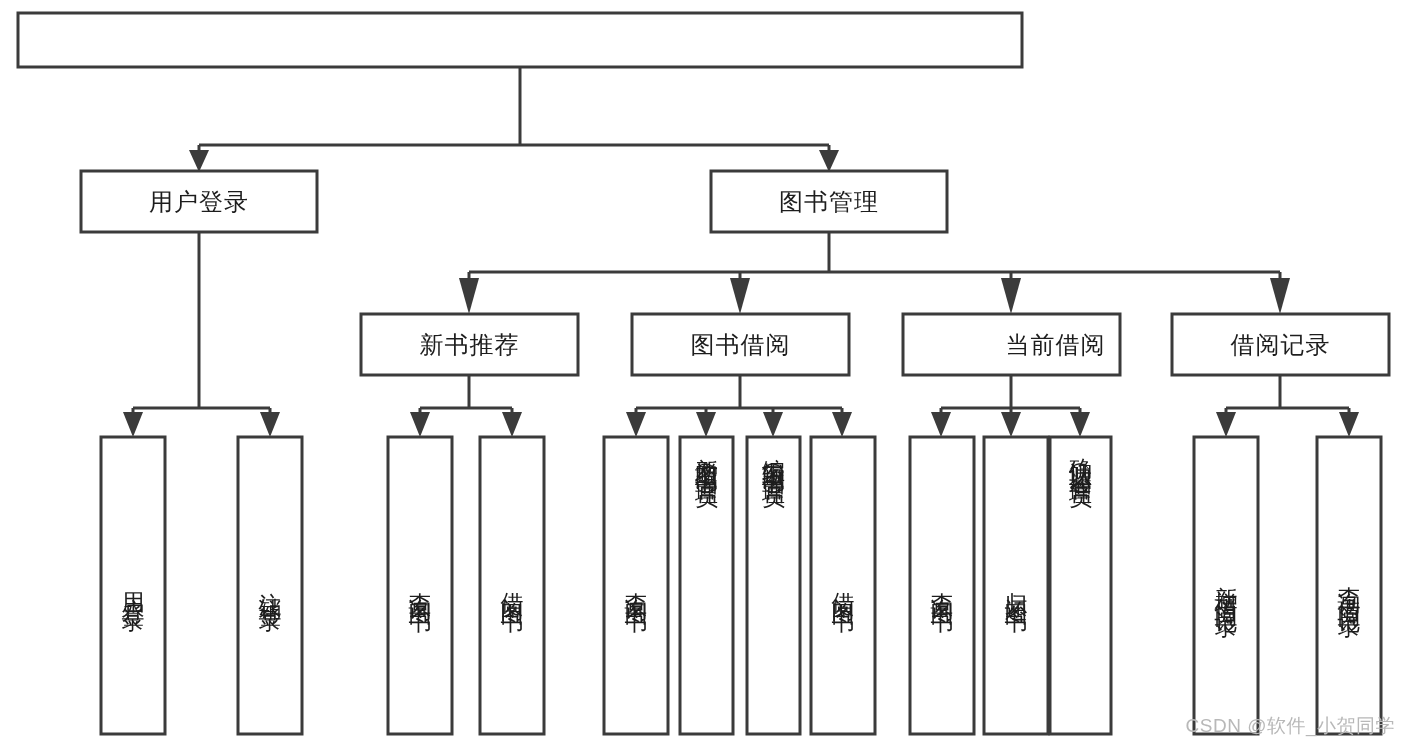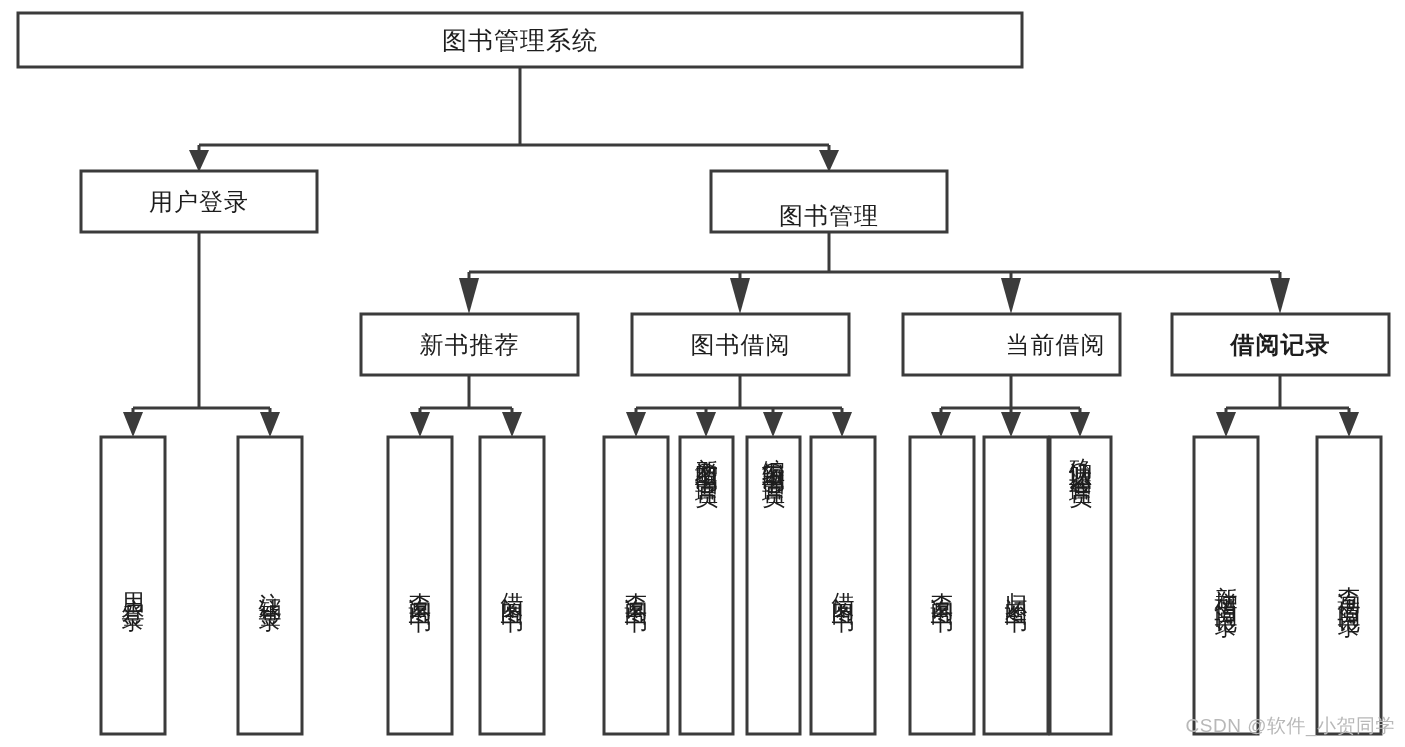--- a/index.html
+++ b/index.html
@@ -186,41 +186,38 @@
     <rect class="node-box" x="680" y="437" width="53" height="297"></rect>
     <rect class="node-box" x="747" y="437" width="53" height="297"></rect>
     <rect class="node-box" x="811" y="437" width="64" height="297"></rect>
     <rect class="node-box" x="910" y="437" width="64" height="297"></rect>
     <rect class="node-box" x="984" y="437" width="64" height="297"></rect>
     <rect class="node-box" x="1050" y="437" width="61" height="297"></rect>
     <rect class="node-box" x="1194" y="437" width="64" height="297"></rect>
     <rect class="node-box" x="1317" y="437" width="64" height="297"></rect>
   </svg>
 
-  <div class="hlabel-wrap" style="left:18px;  top:13px;  width:1004px; height:54px;">
-    <span class="hlabel-text" style="font-size:25px;">图书管理系统</span>
-  </div>
 
   <div class="hlabel-wrap" style="left:81px;  top:171px; width:236px; height:61px;">
     <span class="hlabel-text">用户登录</span>
   </div>
-  <div class="hlabel-wrap" style="left:711px; top:171px; width:236px; height:61px;align-items:flex-end;">
+  <div class="hlabel-wrap" style="left:711px; top:171px; width:236px; height:61px;">
     <span class="hlabel-text">图书管理</span>
   </div>
 
   <div class="hlabel-wrap" style="left:632px;  top:314px; width:217px; height:61px;">
     <span class="hlabel-text">图书借阅</span>
   </div>
   <div class="hlabel-wrap" style="left:361px;  top:314px; width:217px; height:61px;">
     <span class="hlabel-text">新书推荐</span>
   </div>
   <div class="hlabel-wrap" style="left:903px;  top:314px; width:217px; height:61px;margin-left:44px;">
     <span class="hlabel-text">当前借阅</span>
   </div>
-  <div class="hlabel-wrap" style="left:1172px; top:314px; width:217px; height:61px;font-weight:bold;">
+  <div class="hlabel-wrap" style="left:1172px; top:314px; width:217px; height:61px;">
     <span class="hlabel-text">借阅记录</span>
   </div>
 
   <div class="vlabel-wrap" style="left:101px;  top:437px; width:64px; height:297px;">
     <span class="vlabel-text">用户登录</span>
   </div>
   <div class="vlabel-wrap" style="left:238px;  top:437px; width:64px; height:297px;">
     <span class="vlabel-text">注销登录</span>
   </div>
   <div class="vlabel-wrap" style="left:388px;  top:437px; width:64px; height:297px;">

